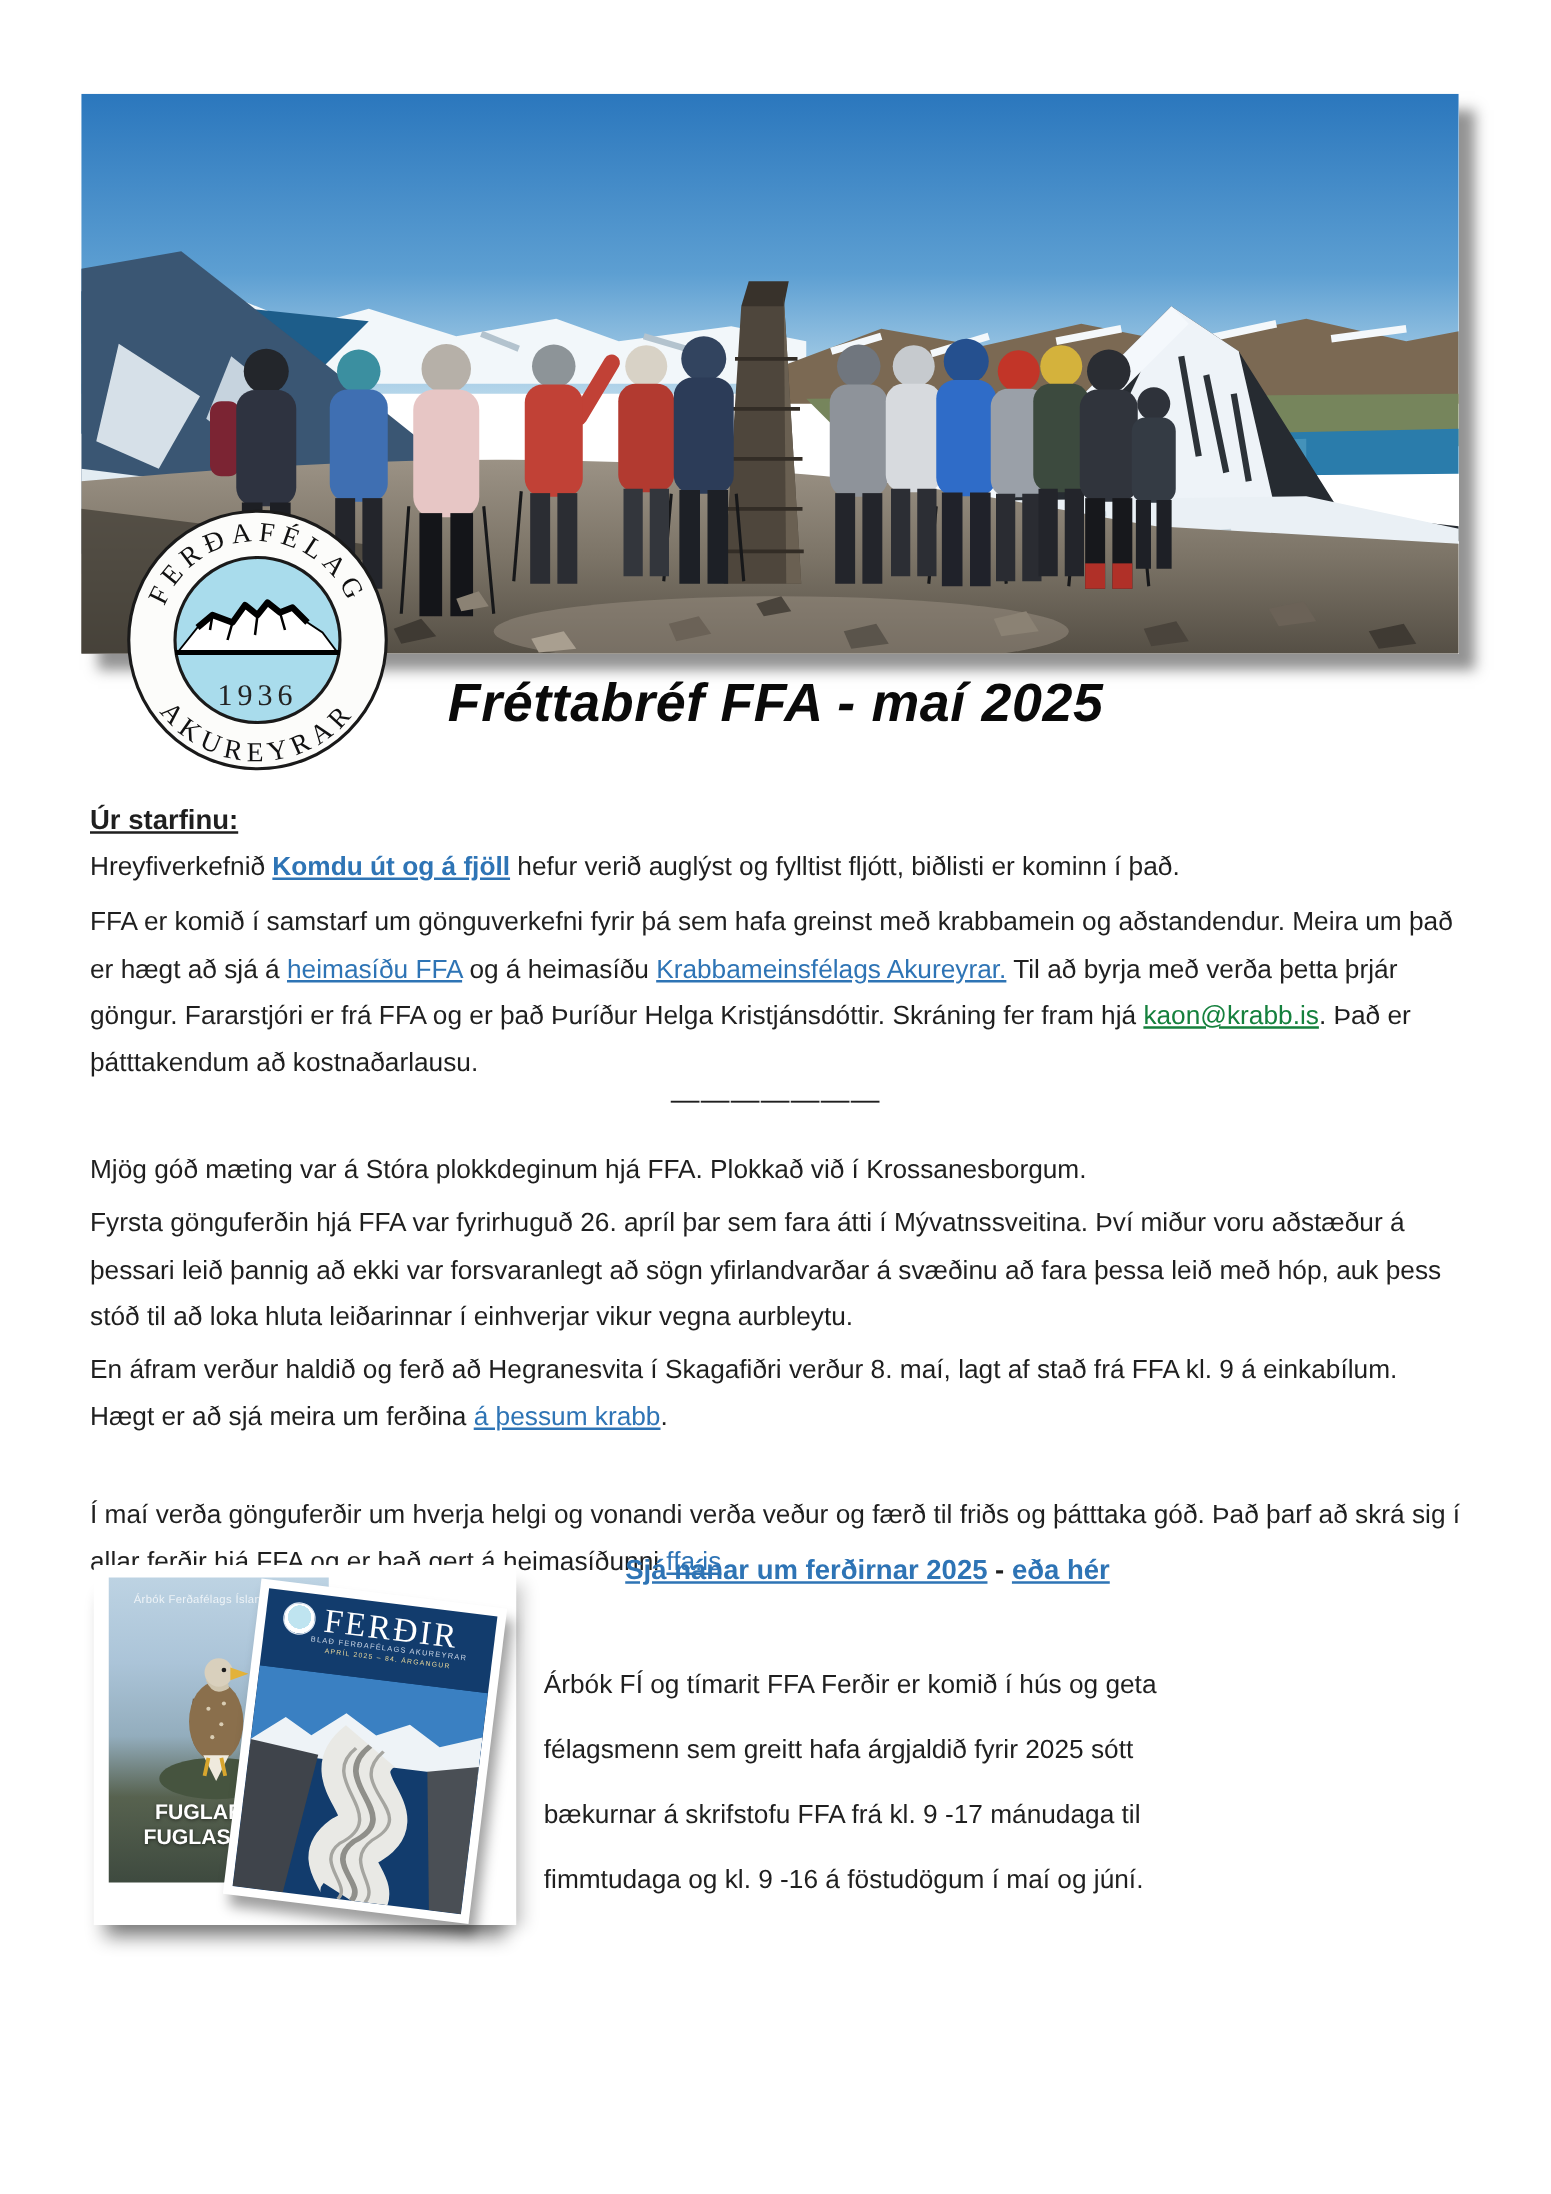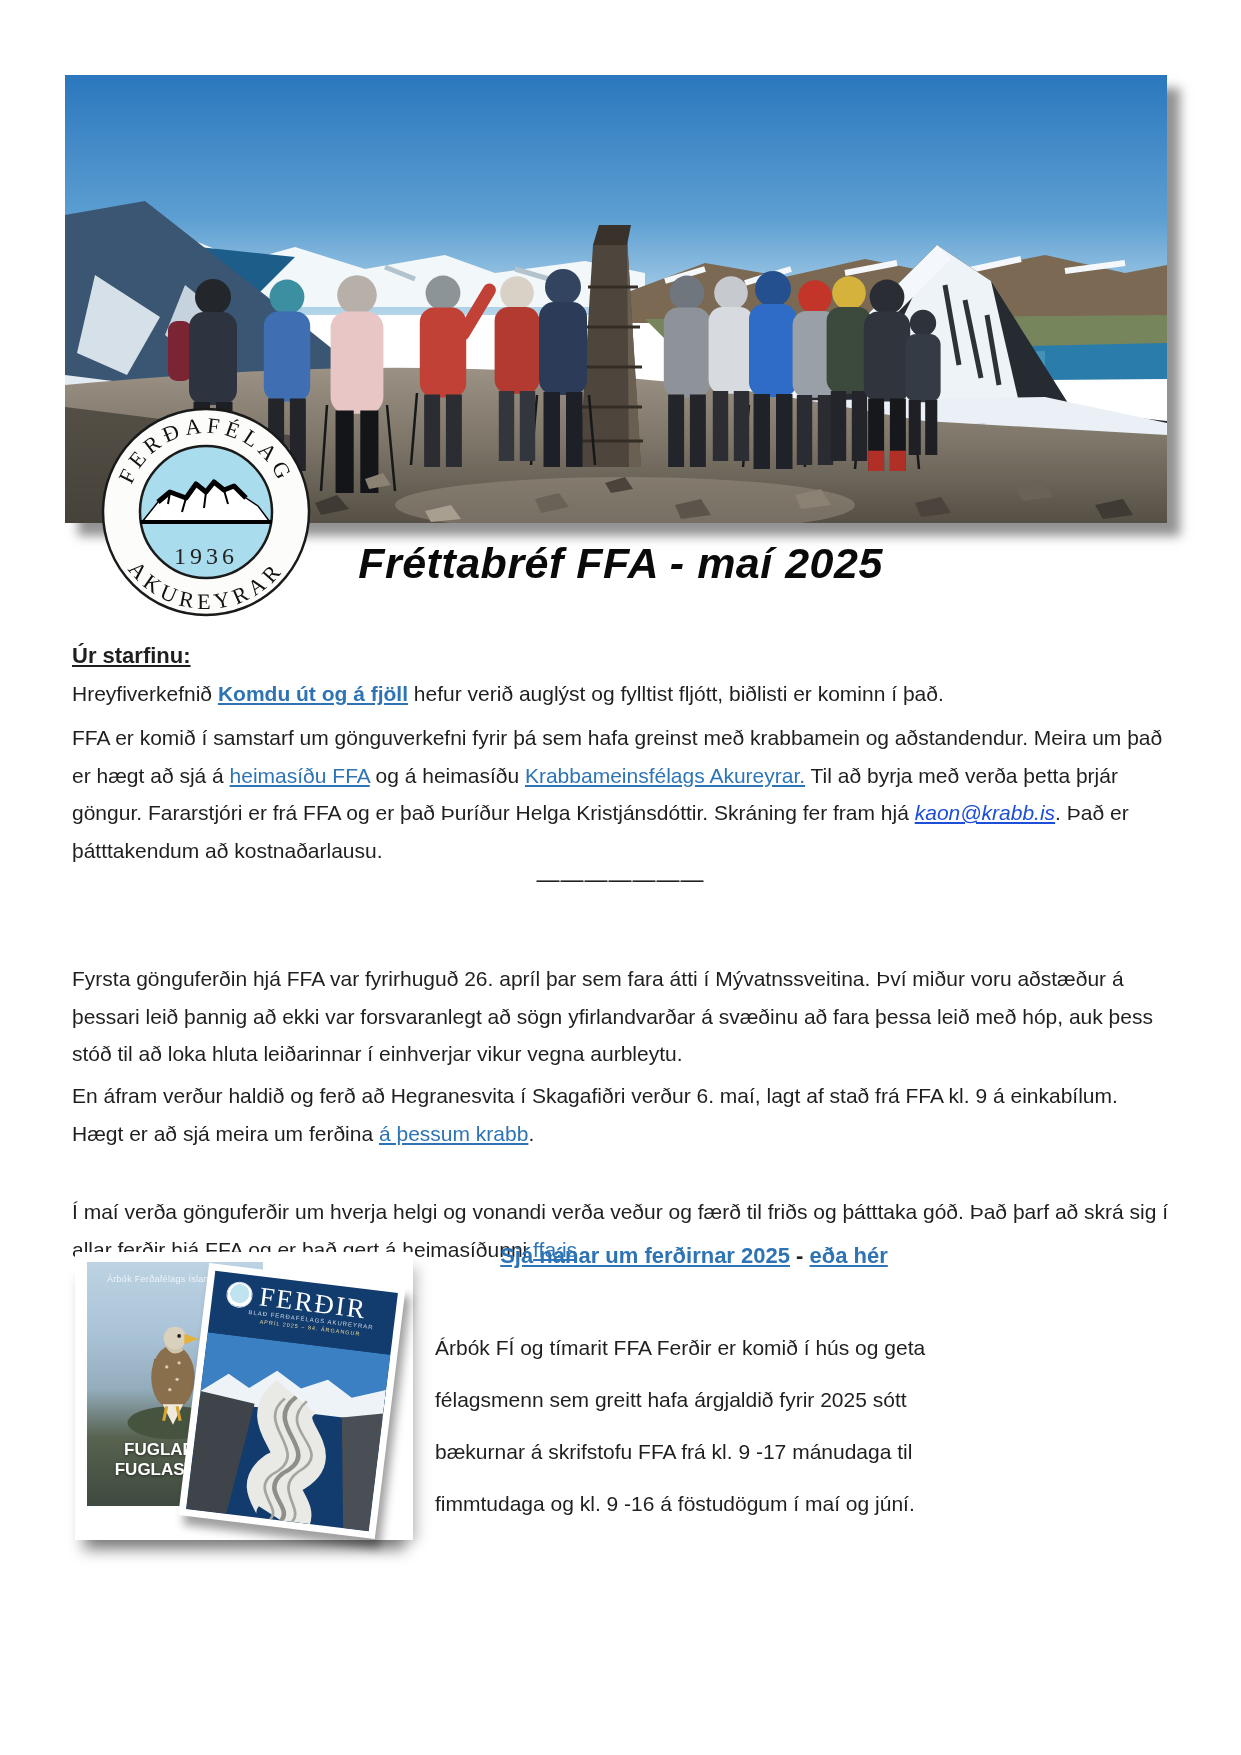--- a/index.html
+++ b/index.html
@@ -19,21 +19,21 @@
   
   .title{position:absolute;left:0;top:537px;width:1241px;text-align:center;
          font-size:43px;line-height:52px;font-weight:700;font-style:italic;color:#0a0a0a;
          letter-spacing:0.5px;}
 
   
   .para{position:absolute;left:72px;width:1100px;font-size:21px;line-height:37.5px;margin:0;}
   .h-starf{font-weight:700;text-decoration:underline;font-size:22px;}
   .link{color:#2e74b5;text-decoration:underline;cursor:pointer;}
   .link.bold{font-weight:700;}
-  .link.dark{color:#1d4ed8;font-style:italic;}
+  .link.dark{color:#15803d;}
   .divider{position:absolute;left:0;top:866px;width:1241px;text-align:center;
            font-size:23px;letter-spacing:1px;color:#1f1f1f;}
   .cta{position:absolute;left:380px;top:1237px;width:620px;text-align:center;
        font-size:22px;line-height:30px;font-weight:700;margin:4px;}
   .arbok-para{left:435px;width:545px;line-height:52px;}
 
   
   .books{position:absolute;left:75px;top:1252px;width:338px;height:288px;background:#fff;
          box-shadow:0 18px 14px -8px rgba(0,0,0,.45), 12px 8px 12px -6px rgba(0,0,0,.18);}
   .arbok{position:absolute;left:12px;top:10px;width:176px;height:244px;overflow:hidden;
@@ -264,24 +264,25 @@
   <div class="title">Fréttabréf FFA - maí 2025</div>
 
   <p class="para" style="top:675px"><span>Hreyfiverkefnið </span><a class="link bold">Komdu út og á fjöll</a><span> hefur verið auglýst og fylltist fljótt, biðlisti er kominn í það.</span></p>
 
   <p class="para h-starf" style="top:637px">Úr starfinu:</p>
 
   <p class="para" style="top:719px"><span>FFA er komið í samstarf um gönguverkefni fyrir þá sem hafa greinst með krabbamein og aðstandendur. Meira um það er hægt að sjá á </span><a class="link">heimasíðu FFA</a><span> og á heimasíðu </span><a class="link">Krabbameinsfélags Akureyrar.</a><span> Til að byrja með verða þetta þrjár göngur. Fararstjóri er frá FFA og er það Þuríður Helga Kristjánsdóttir. Skráning fer fram hjá </span><a class="link dark">kaon@krabb.is</a><span>. Það er þátttakendum að kostnaðarlausu.</span></p>
 
   <div class="divider">———————</div>
 
+  <p class="para" style="top:917px">Mjög góð mæting var á Stóra plokkdeginum hjá FFA. Plokkað við í Krossanesborgum.</p>
 
   <p class="para" style="top:960px">Fyrsta gönguferðin hjá FFA var fyrirhuguð 26. apríl þar sem fara átti í Mývatnssveitina. Því miður voru aðstæður á þessari leið þannig að ekki var forsvaranlegt að sögn yfirlandvarðar á svæðinu að fara þessa leið með hóp, auk þess stóð til að loka hluta leiðarinnar í einhverjar vikur vegna aurbleytu.</p>
 
-  <p class="para" style="top:1077px"><span>En áfram verður haldið og ferð að Hegranesvita í Skagafiðri verður 6. maí, lagt af stað frá FFA kl. 9 á einkabílum. Hægt er að sjá meira um ferðina </span><a class="link">á þessum krabb</a><span>.</span></p>
+  <p class="para" style="top:1077px"><span>En áfram verður haldið og ferð að Hegranesvita í Skagafiðri verður 8. maí, lagt af stað frá FFA kl. 9 á einkabílum. Hægt er að sjá meira um ferðina </span><a class="link">á þessum krabb</a><span>.</span></p>
 
   <p class="para" style="top:1193px"><span>Í maí verða gönguferðir um hverja helgi og vonandi verða veður og færð til friðs og þátttaka góð. Það þarf að skrá sig í allar ferðir hjá FFA og er það gert á heimasíðunni </span><a class="link">ffa.is</a></p>
 
   <p class="cta"><a class="link bold">Sjá nánar um ferðirnar 2025</a><span> - </span><a class="link bold">eða hér</a></p>
 
   <div class="books">
     <div class="arbok">
       <div class="arbok-header">Árbók Ferðafélags Íslands 2025</div>
       <svg class="arbok-eagle" viewBox="0 0 120 150">
         <ellipse cx="58" cy="128" rx="44" ry="16" fill="#46543f"></ellipse>

